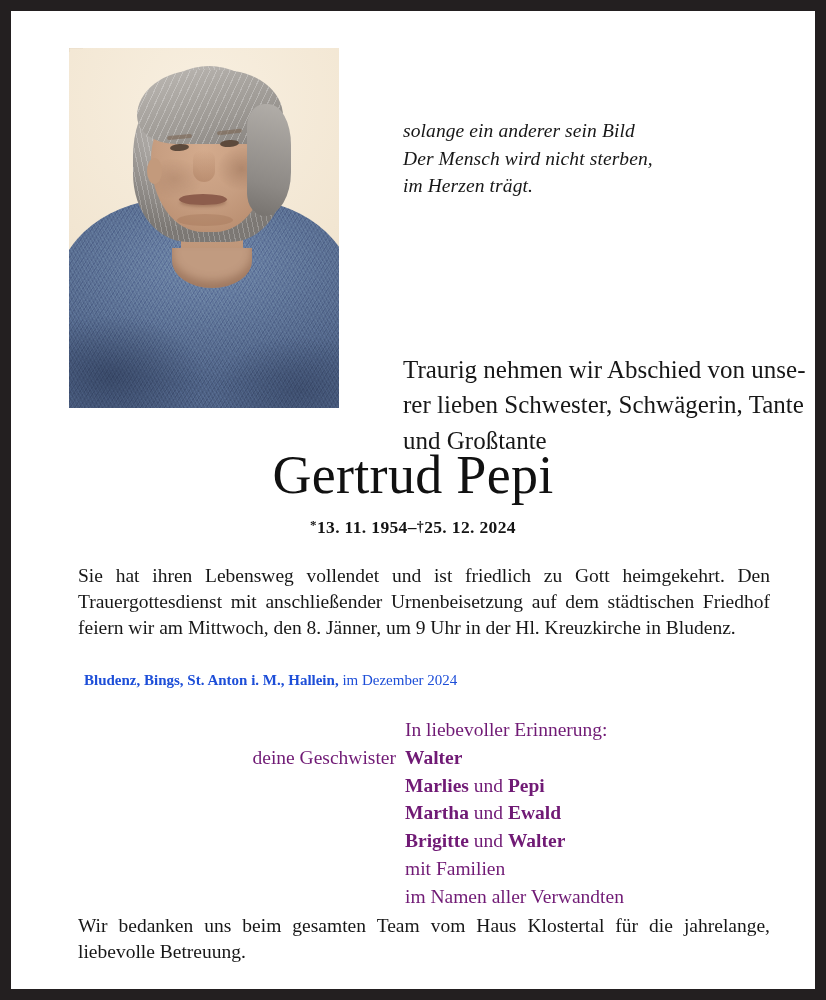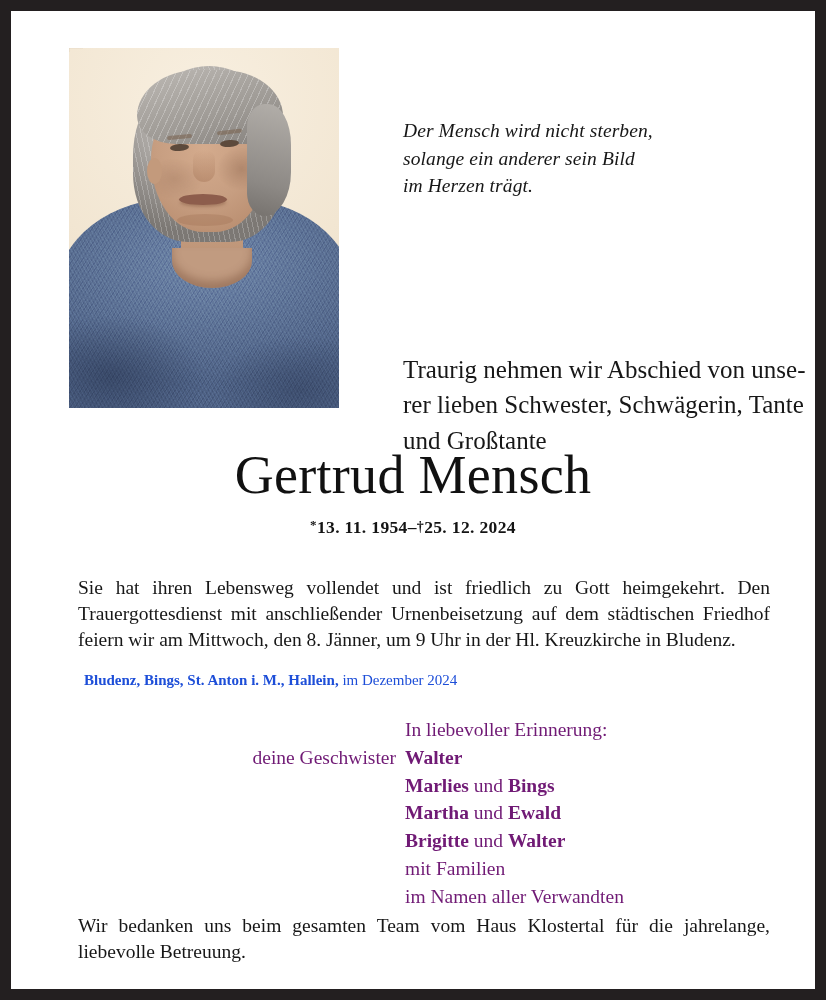--- a/index.html
+++ b/index.html
@@ -293,21 +293,20 @@
     position: absolute;
     left: 67px;
     top: 552px;
     width: 692px;
     font-size: 19.5px;
     line-height: 1.345;
     text-align: justify;
     text-align-last: left;
     color: #171717;
     hyphens: manual;
-    margin-top: 12px;
   }
 
   
   .places {
     position: absolute;
     left: 73px;
     top: 660px;
     width: 700px;
     font-size: 15px;
     line-height: 1.3;
@@ -378,33 +377,33 @@
           <div class="ph-brow right"></div>
           <div class="ph-eye left"></div>
           <div class="ph-eye right"></div>
           <div class="ph-nose"></div>
           <div class="ph-mouth"></div>
           <div class="ph-chinshadow"></div>
         </div>
       </div>
 
       <div class="quote">
+        <div>solange ein anderer sein Bild</div>
         <div>Der Mensch wird nicht sterben,</div>
-        <div>solange ein anderer sein Bild</div>
         <div>im Herzen trägt.</div>
       </div>
 
       <div class="lead">
         <div>Traurig nehmen wir Abschied von unse-</div>
         <div>rer lieben Schwester, Schwägerin, Tante</div>
         <div>und Großtante</div>
       </div>
     </div>
 
-    <div class="name">Gertrud Mensch</div>
+    <div class="name">Gertrud Pepi</div>
 
     <div class="dates">
       <span class="sym">*</span><span>13. 11. 1954</span><span>–</span><span class="dag">†</span><span>25. 12. 2024</span>
     </div>
 
     <div class="body-par">Sie hat ihren Lebensweg vollendet und ist friedlich zu Gott heimgekehrt. Den Trauergottesdienst mit anschließender Urnenbeisetzung auf dem städtischen Friedhof feiern wir am Mittwoch, den 8. Jänner, um 9 Uhr in der Hl. Kreuzkirche in Bludenz.</div>
 
     <div class="places">
       <b>Bludenz, Bings, St. Anton i. M., Hallein,</b>
       <span>im Dezember 2024</span>
@@ -419,21 +418,21 @@
       <div class="m-row">
         <span class="m-left">deine Geschwister</span>
         <span class="m-right">
           <b>Walter</b><span></span><b></b>
         </span>
       </div>
 
       <div class="m-row">
         <span class="m-left"></span>
         <span class="m-right">
-          <b>Marlies</b><span> und </span><b>Bings</b>
+          <b>Marlies</b><span> und </span><b>Pepi</b>
         </span>
       </div>
 
       <div class="m-row">
         <span class="m-left"></span>
         <span class="m-right">
           <b>Martha</b><span> und </span><b>Ewald</b>
         </span>
       </div>
 

